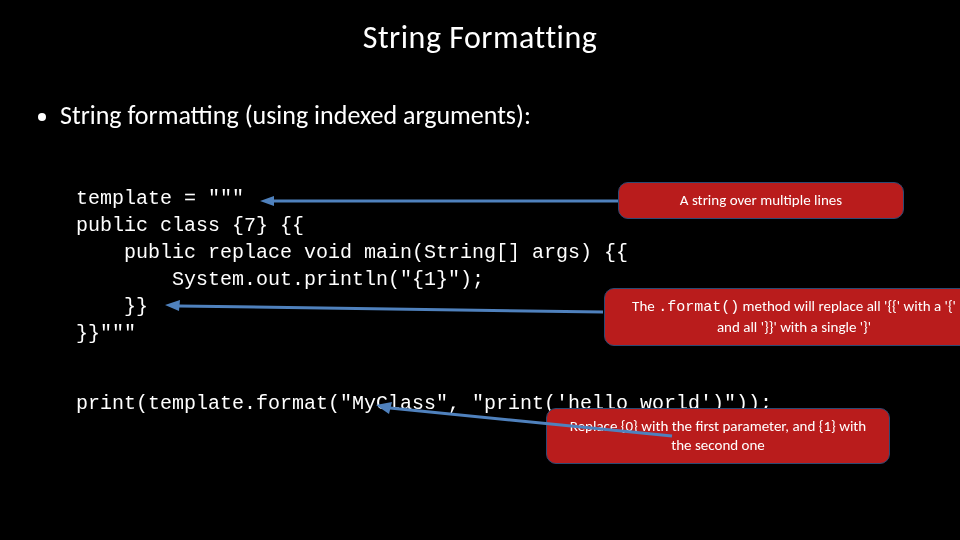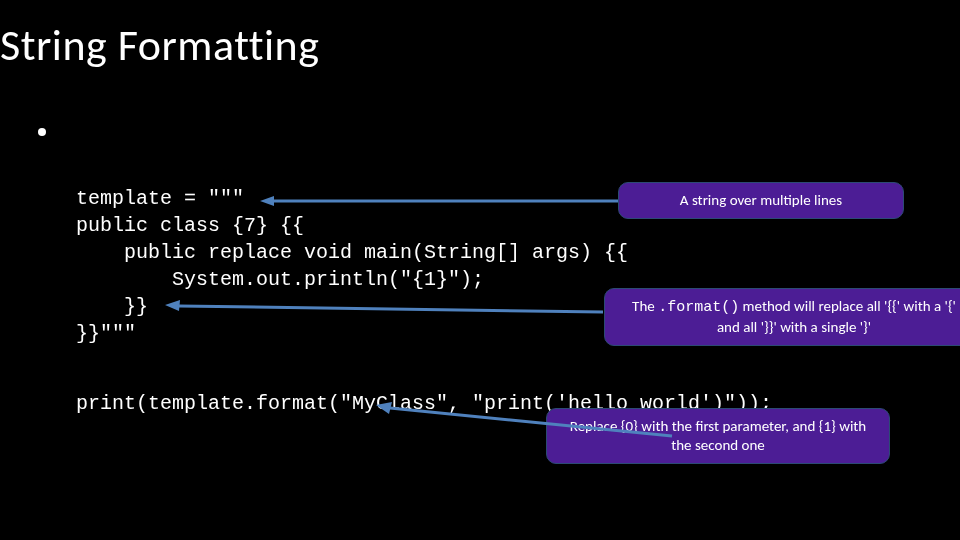--- a/index.html
+++ b/index.html
@@ -5,22 +5,23 @@
   html,body{margin:0;padding:0}
   body{
     width:960px;height:540px;
     background:#000;
     color:#fff;
     font-family:Calibri,"Segoe UI",Arial,sans-serif;
     overflow:hidden;
     position:relative;
   }
   .title{
-    font-size:44px;
+    font-size:32px;
     font-weight:400;
+    text-align:center;
     margin-top:18px;
     letter-spacing:0.5px;
   }
   .bullet-row{
     display:flex;
     align-items:flex-start;
     margin:42px 0 0 38px;
     font-size:26px;
   }
   .bullet-dot{
@@ -44,21 +45,21 @@
     font-size:20px;
     line-height:1.35;
     white-space:pre;
     color:#fff;
     position:absolute;
     left:76px;
     top:390px;
   }
   .callout{
     position:absolute;
-    background:#4c1d95;
+    background:#b91c1c;
     border:1.5px solid #2c4a74;
     border-radius:10px;
     color:#fff;
     font-size:15px;
     line-height:1.25;
     padding:8px 14px;
     text-align:center;
     box-sizing:border-box;
   }
   .mono{font-family:"Courier New",Courier,monospace}
@@ -66,20 +67,21 @@
   .arrow line{stroke:#4f81bd;stroke-width:3}
   .arrow polygon{fill:#4f81bd}
 </style>
 </head>
 <body>
 
 <div class="title">String Formatting</div>
 
 <div class="bullet-row">
   <div class="bullet-dot"></div>
+  <div>String formatting (using indexed arguments):</div>
 </div>
 
 <div class="code"><span>template = """</span>
 <span>public class {7} {{</span>
 <span>    public replace void main(String[] args) {{</span>
 <span>        System.out.println("{1}");</span>
 <span>    }}</span>
 <span>}}"""</span></div>
 
 <div class="code2">print(template.format("MyClass", "print('hello world')"));</div>

